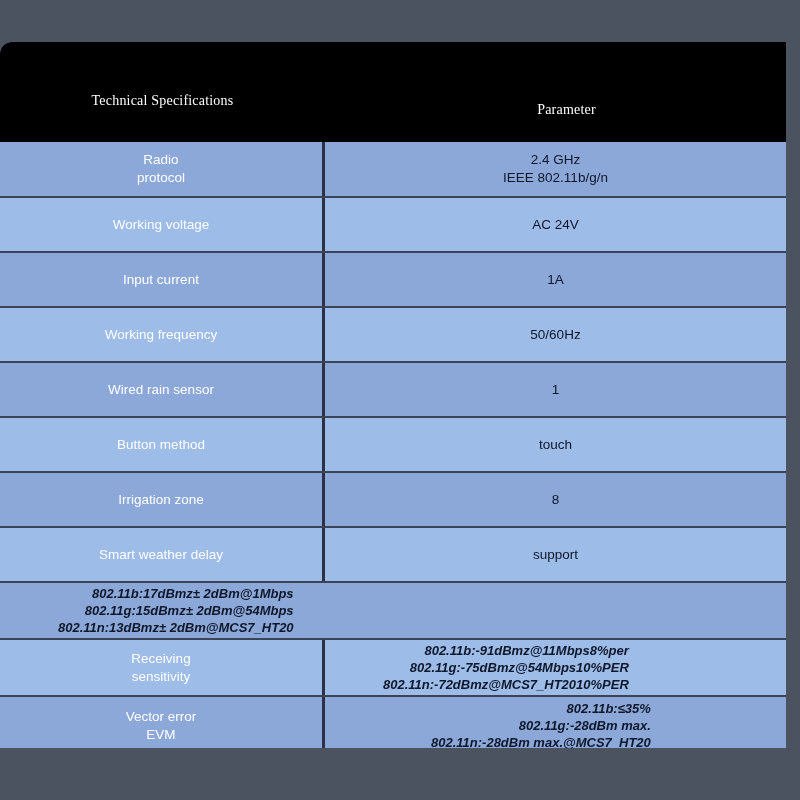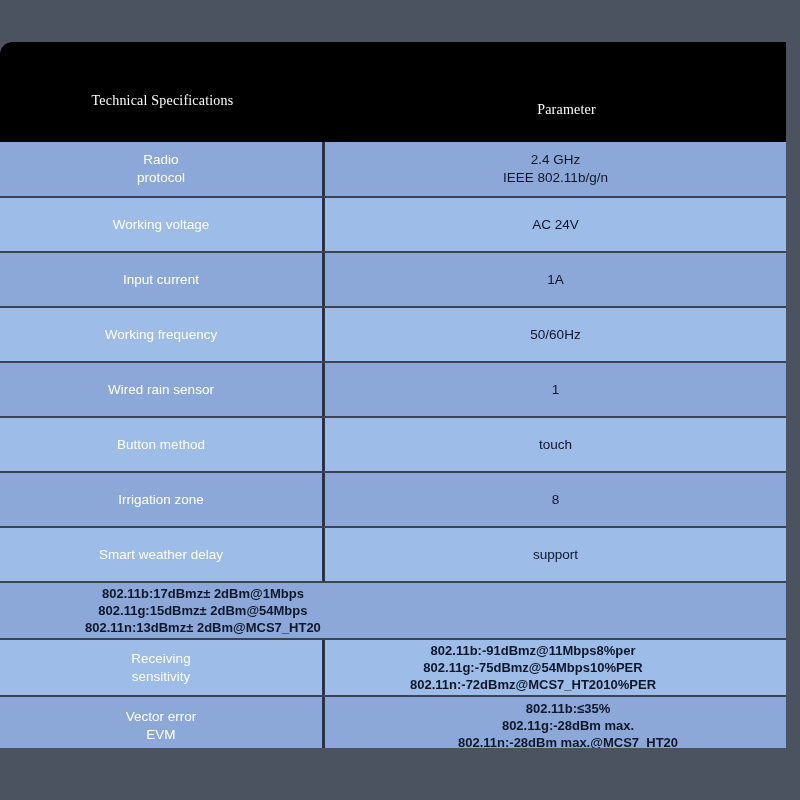--- a/index.html
+++ b/index.html
@@ -96,24 +96,25 @@
     font-weight: 500;
     line-height: 1.32;
     padding: 4px 10px;
   }
   .cell-value.align-center {
     justify-content: center;
     text-align: center;
   }
   .cell-value.align-left {
     justify-content: flex-start;
-    text-align: center;
-    padding-left: 85px;
+    text-align: right;
+    padding-left: 58px;
     font-size: 13px;
     font-weight: 600;
+    font-style: italic;
   }
 
   .row.tall  { height: 57px; }
   .row.std   { height: 55px; }
   .row.first { height: 56px; }
   .row.last  { border-bottom: none; gap: 48px; }
 
   .multi-line { white-space: pre-line; }
 </style>
 </head>

